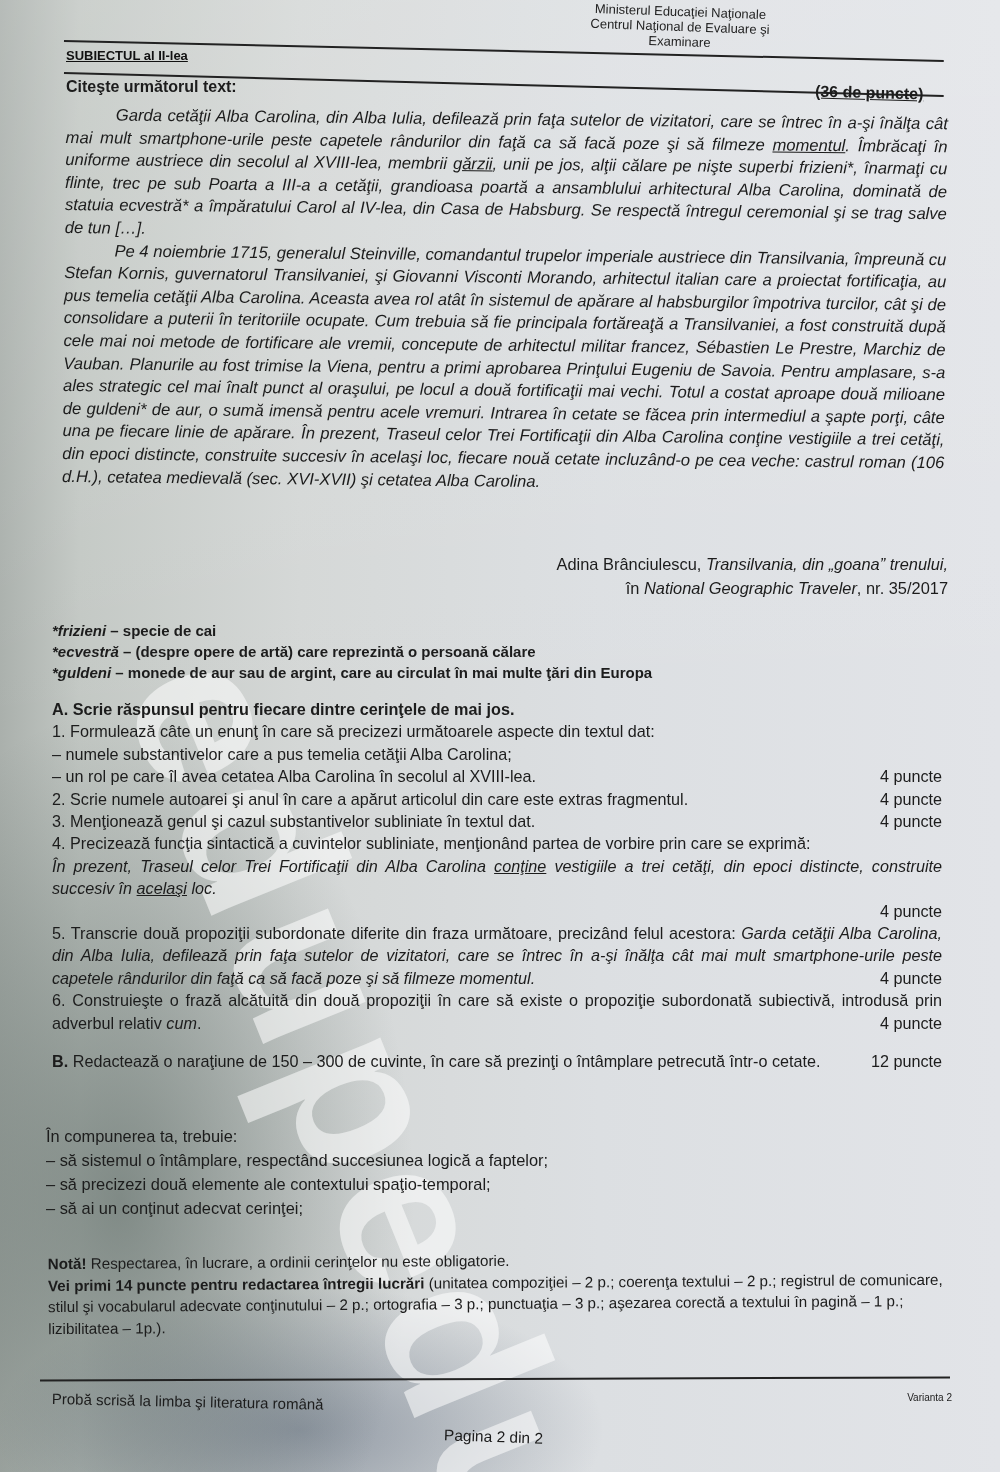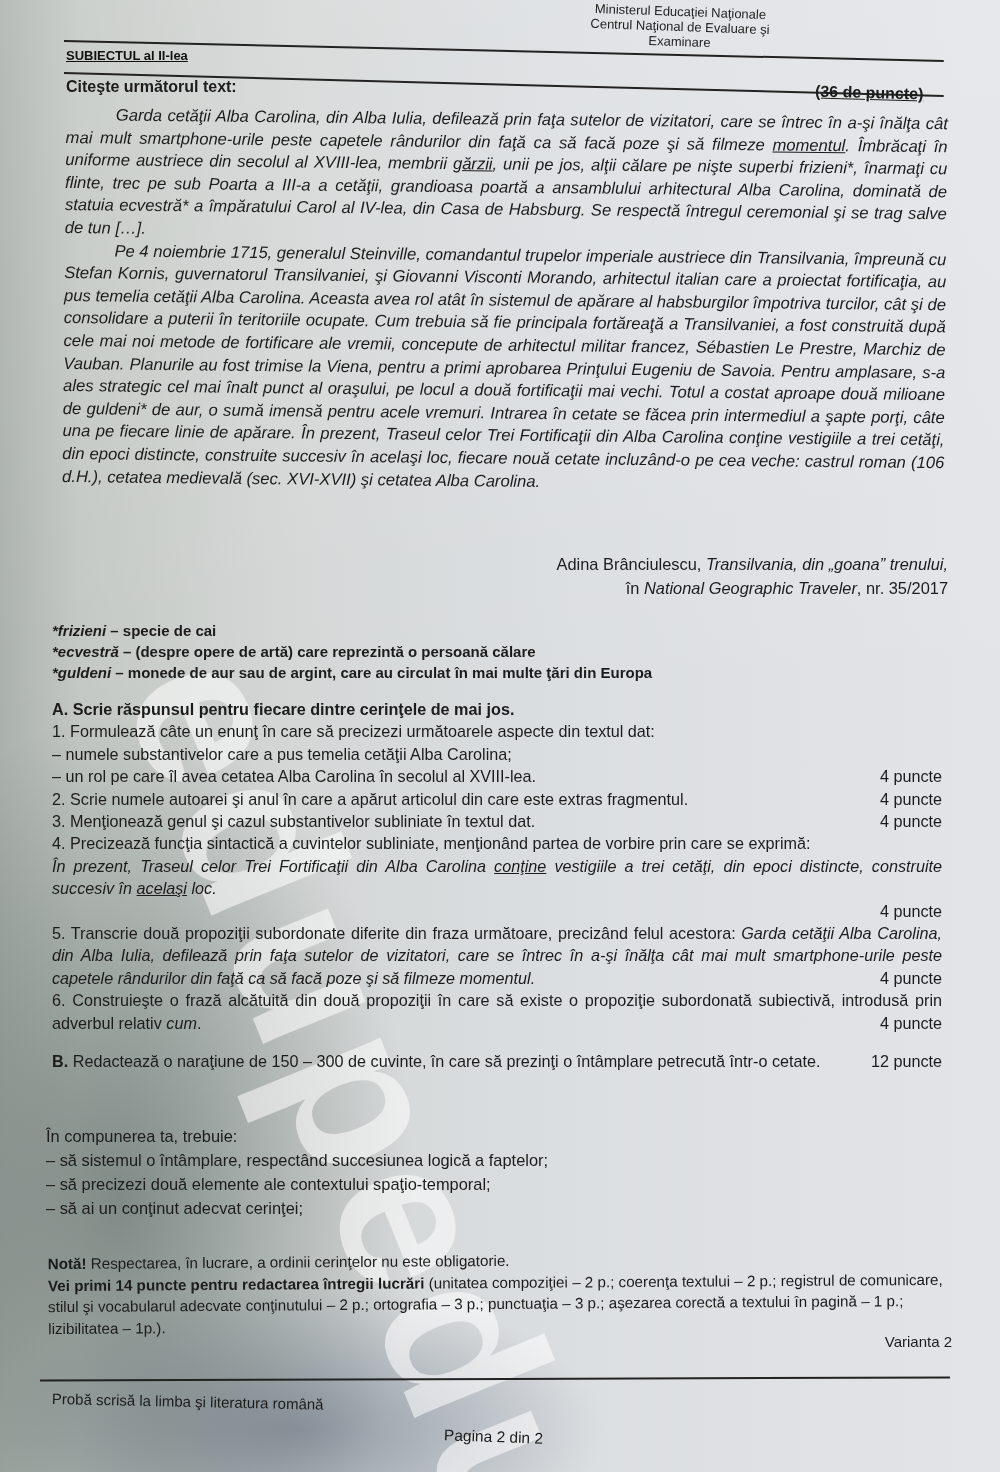--- a/index.html
+++ b/index.html
@@ -54,21 +54,21 @@
   .section-a .title { font-weight: bold; }
   .row { display: flex; justify-content: space-between; }
   .row .pts { font-weight: normal; white-space: nowrap; padding-left: 10px; }
   .just { text-align: justify; }
   .it { font-style: italic; }
   .section-b { position: absolute; left: 52px; top: 1050px; width: 890px; font-size: 16.2px; line-height: 22.4px; }
   .comp { position: absolute; left: 46px; top: 1124px; width: 700px; font-size: 16.4px; line-height: 24px; }
   .note { position: absolute; left: 48px; top: 1250px; width: 900px; font-size: 15.2px; line-height: 21.5px; transform: rotate(-0.4deg); }
   .note b { font-weight: bold; }
   .footer-left { position: absolute; left: 52px; top: 1390px; font-size: 15px; transform: rotate(1.2deg); transform-origin: left top; }
-  .footer-right { position: absolute; right: 48px; top: 1333px; font-size: 15px; }
+  .footer-right { position: absolute; right: 48px; top: 1392px; font-size: 10px; }
   .footer-page { position: absolute; left: 444px; top: 1428px; font-size: 15.5px; transform: rotate(2deg); }
 </style>
 </head>
 <body>
 
 <div class="shade"></div>
 <div class="watermark">edupedu.ro</div>
 
 <div class="page">
 

